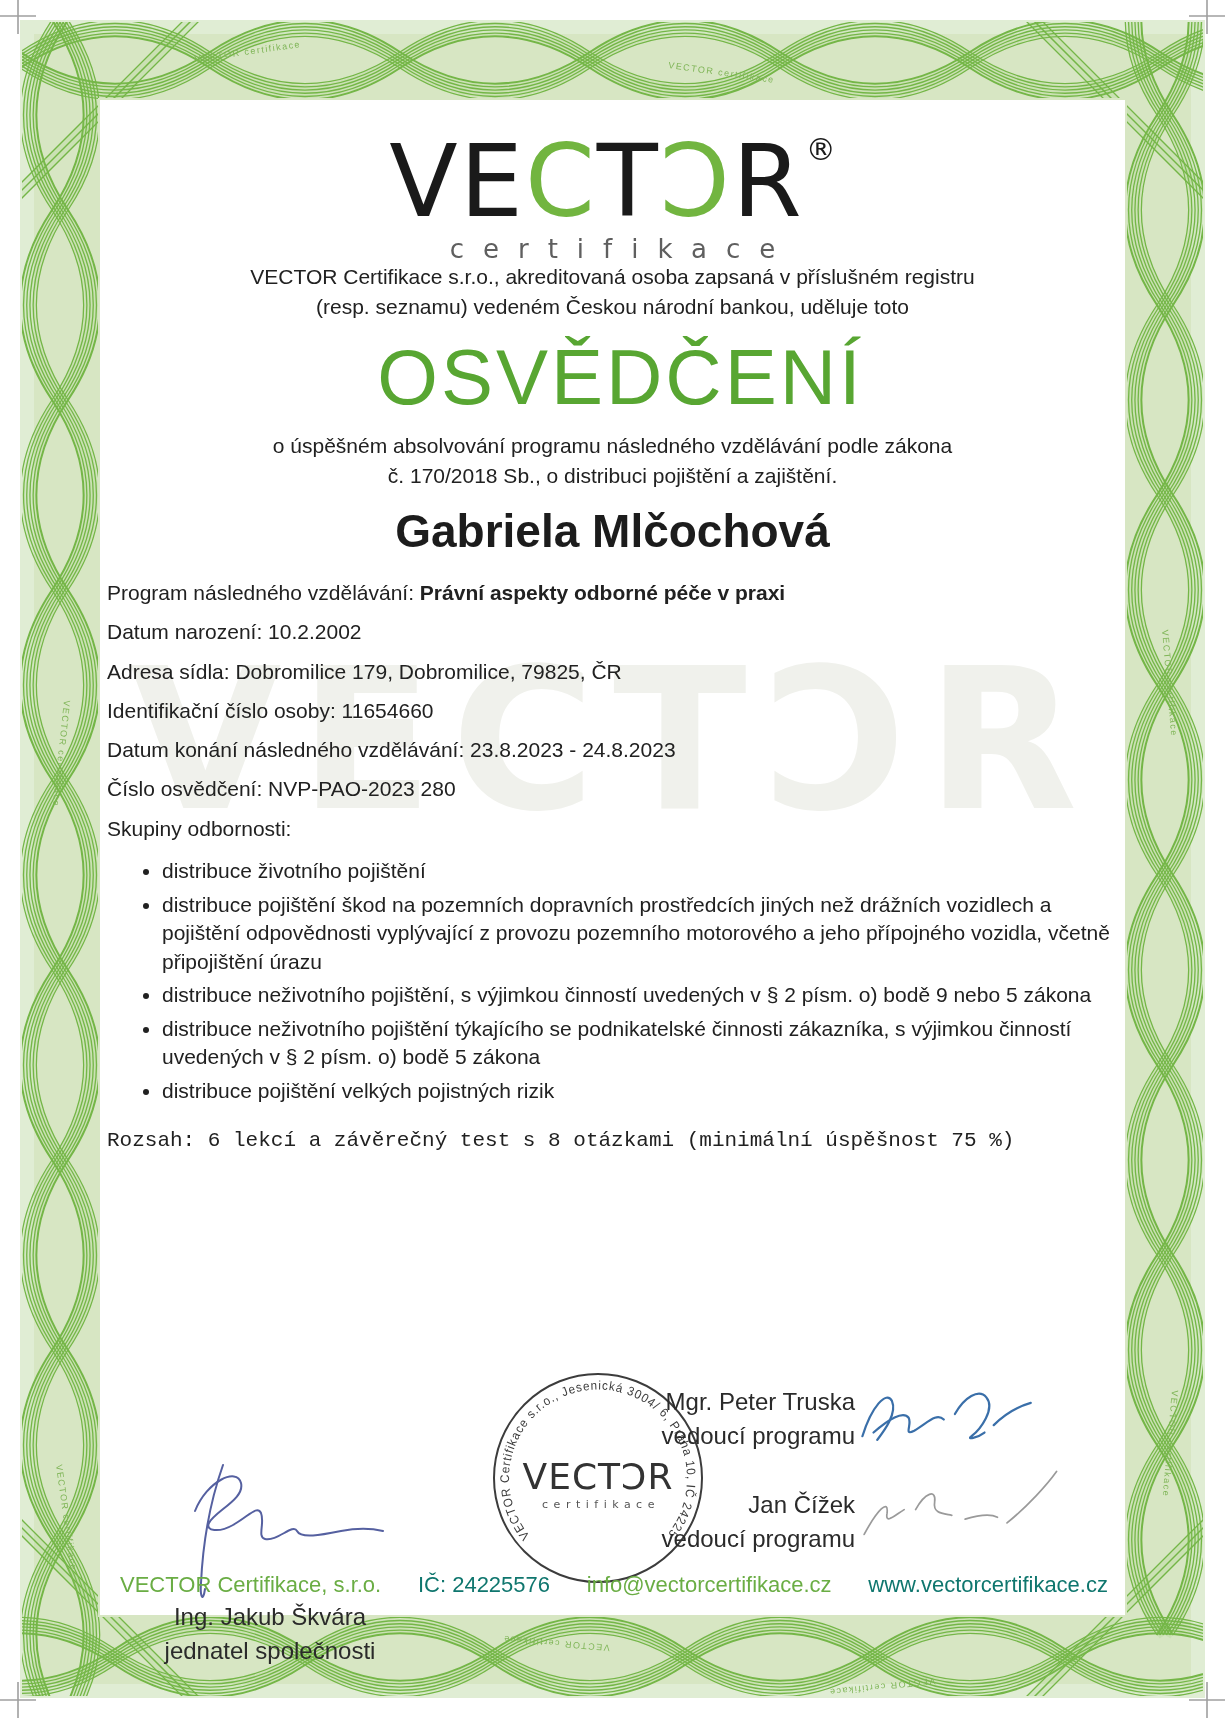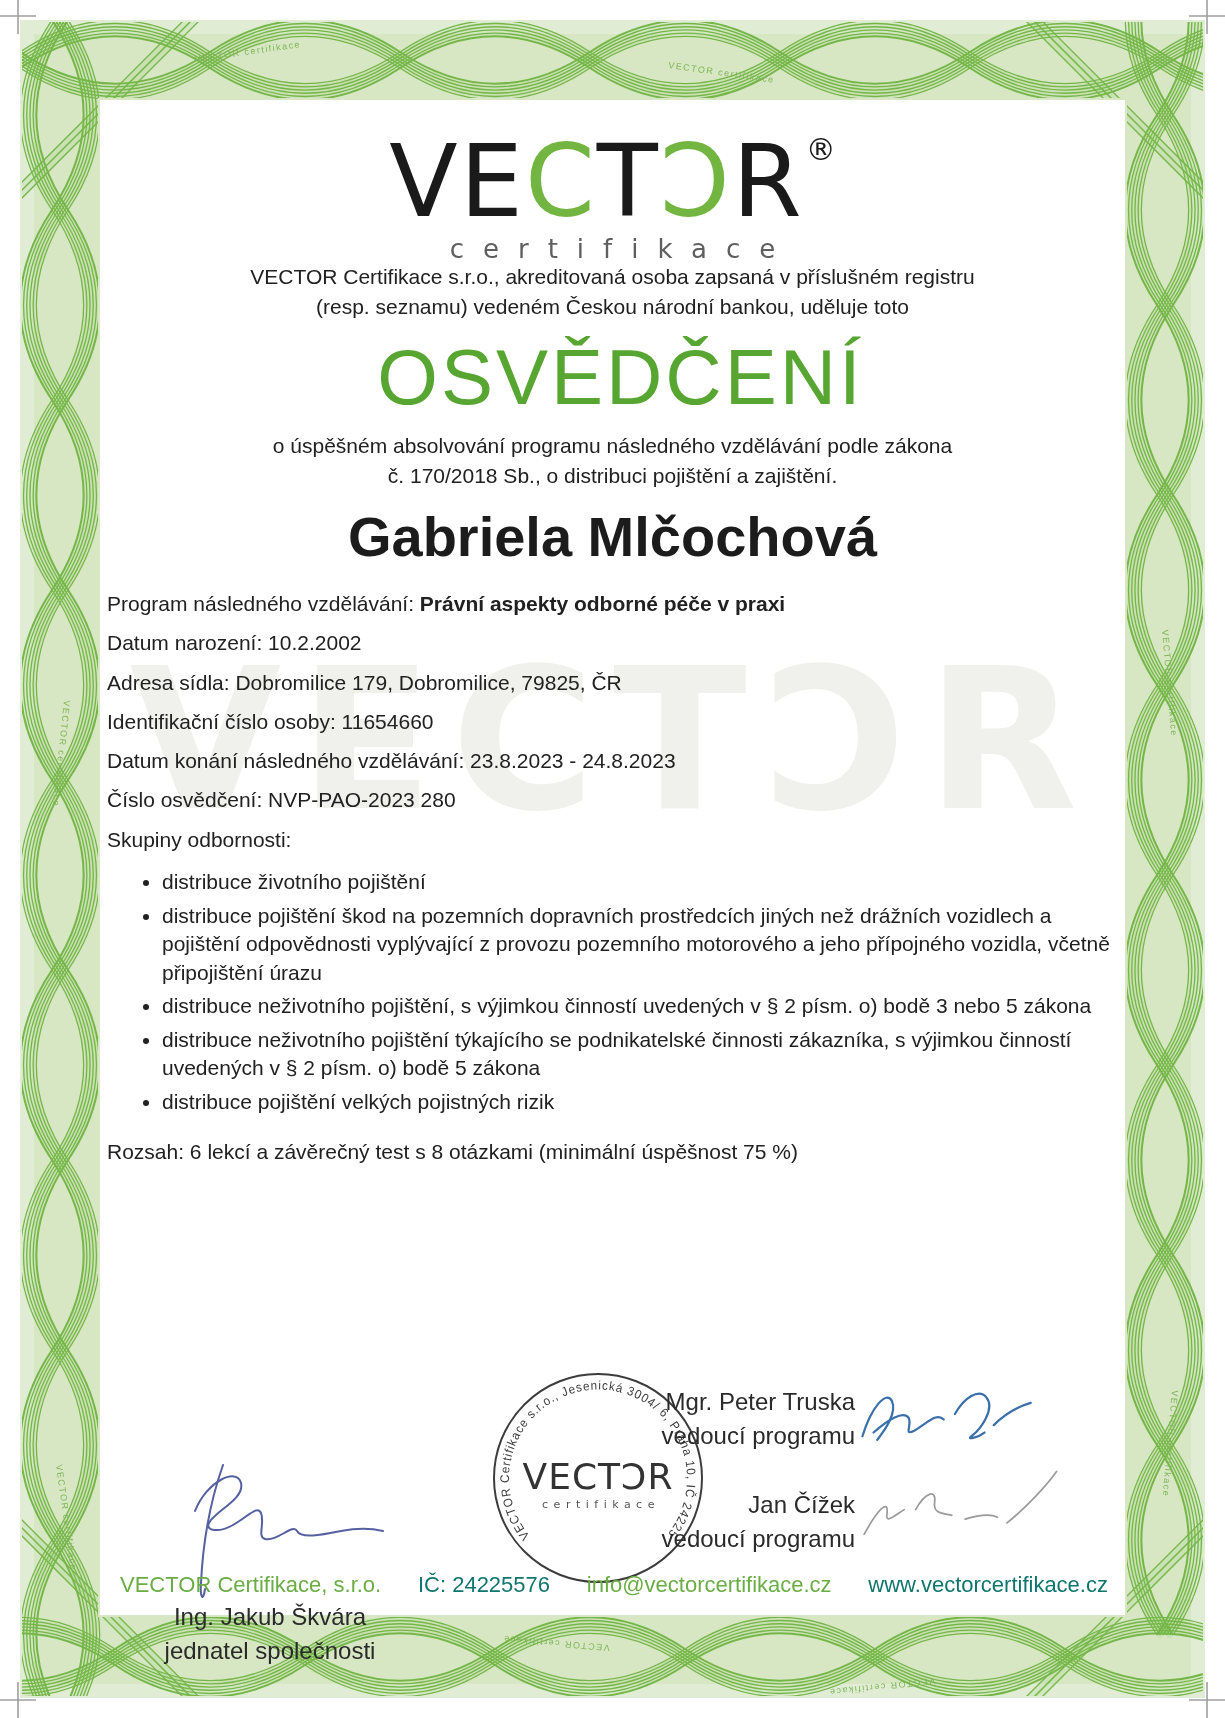--- a/index.html
+++ b/index.html
@@ -21,29 +21,29 @@
   .logo sup{font-size:30px;vertical-align:super;position:relative;top:-22px;left:2px;}
   .logo-sub{margin-top:4px;font-family:"DejaVu Sans",sans-serif;font-size:26px;
         letter-spacing:19px;color:#5f5f5f;padding-left:19px;}
 
   .center{text-align:center;}
   p{margin:0;}
   .intro{font-size:21px;line-height:1.45;}
   .cert-title{margin-top:14px;text-align:center;font-size:78px;font-weight:400;
         letter-spacing:3px;color:#58a632;line-height:1.05;margin-bottom:0;padding-left:16px;}
   .about{margin-top:12px;font-size:21px;line-height:1.45;}
-  .recipient{margin-top:14px;text-align:center;font-size:56px;font-weight:700;
+  .recipient{margin-top:14px;text-align:center;font-size:46px;font-weight:700;
         color:#1c1c1c;line-height:1.1;margin-bottom:0;}
 
   .details{margin-top:26px;font-size:21px;}
   .details p{margin:0 0 17px 7px;line-height:1.06;}
   .groups-list{margin:4px 0 0 38px;padding-left:24px;font-size:21px;list-style:disc;}
   .groups-list li{margin-bottom:5px;line-height:1.36;}
   .summary{margin-top:22px;font-size:21px;}
-  .summary p{margin:0 0 17px 7px;line-height:1.33;}
+  .summary p{margin:0 0 17px 7px;line-height:1.33;font-family:Liberation Mono, monospace;}
 
   .sig-name{font-size:24px;line-height:1.4;color:#2a2a2a;}
   .sig-left{position:absolute;left:30px;top:1355px;width:280px;text-align:center;z-index:3;}
   .sig-left .sig-art{margin:0 auto;}
   .sig-right1{position:absolute;left:540px;top:1285px;width:215px;text-align:right;z-index:3;}
   .sig-right2{position:absolute;left:540px;top:1388px;width:215px;text-align:right;z-index:3;}
   .sig-art1{position:absolute;left:755px;top:1278px;z-index:3;}
   .sig-art2{position:absolute;left:750px;top:1362px;z-index:3;}
   .stamp{position:absolute;left:387px;top:1267px;z-index:3;}
 
@@ -186,21 +186,21 @@
       <p>Adresa sídla: Dobromilice 179, Dobromilice, 79825, ČR</p>
       <p>Identifikační číslo osoby: 11654660</p>
       <p>Datum konání následného vzdělávání: 23.8.2023 - 24.8.2023</p>
       <p>Číslo osvědčení: NVP-PAO-2023 280</p>
       <p>Skupiny odbornosti:</p>
     </div>
 
     <ul class="groups-list">
       <li>distribuce životního pojištění</li>
       <li>distribuce pojištění škod na pozemních dopravních prostředcích jiných než drážních vozidlech a pojištění odpovědnosti vyplývající z provozu pozemního motorového a jeho přípojného vozidla, včetně připojištění úrazu</li>
-      <li>distribuce neživotního pojištění, s výjimkou činností uvedených v § 2 písm. o) bodě 3 nebo 5 zákona</li>
+      <li>distribuce neživotního pojištění, s výjimkou činností uvedených v § 2 písm. o) bodě 9 nebo 5 zákona</li>
       <li>distribuce neživotního pojištění týkajícího se podnikatelské činnosti zákazníka, s výjimkou činností uvedených v § 2 písm. o) bodě 5 zákona</li>
       <li>distribuce pojištění velkých pojistných rizik</li>
     </ul>
 
     <div class="summary">
       <p>Rozsah: 6 lekcí a závěrečný test s 8 otázkami (minimální úspěšnost 75 %)</p>
     </div>
 
     <div class="sig-left">
       <svg class="sig-art" width="250" height="145" viewBox="0 0 250 145">

